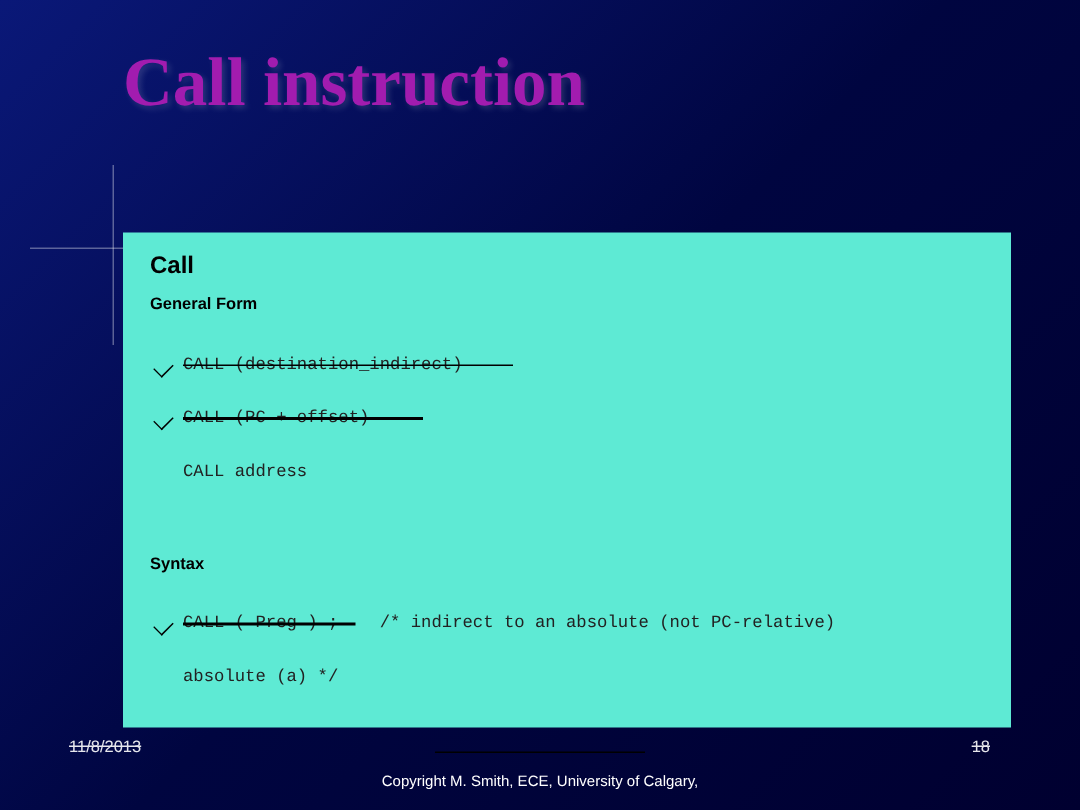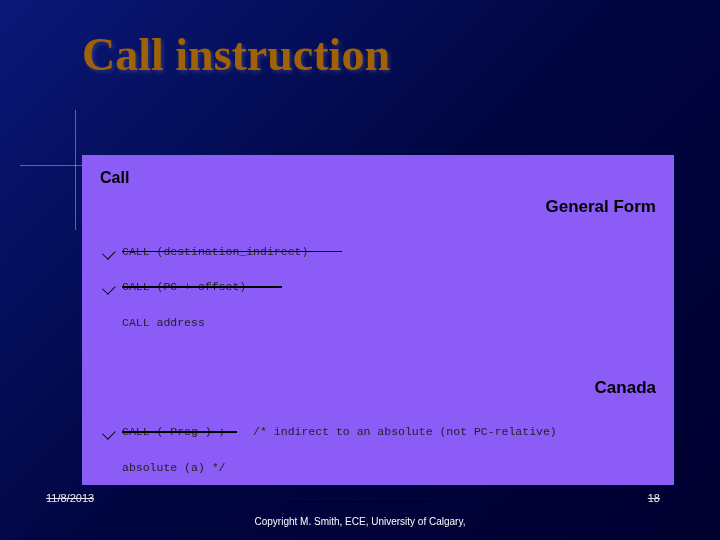--- a/index.html
+++ b/index.html
@@ -11,21 +11,21 @@
     position: relative;
     overflow: hidden;
   }
   .title-area {
     position: absolute;
     top: 28px;
     left: 82px;
     right: 60px;
   }
   .title {
-    color: #a16207;
+    color: #a21caf;
     font-weight: bold;
     font-size: 46px;
     font-family: Georgia, serif;
     text-shadow: 2px 2px 4px rgba(255,255,255,0.15);
   }
   .corner-accent {
     position: absolute;
     left: 20px;
     top: 110px;
     width: 120px;
@@ -39,39 +39,38 @@
   }
   .accent-h { position:absolute; top: 55px; left:0; width:120px; height:1px; background: rgba(255,255,255,0.35); }
   .accent-v { position:absolute; left:55px; top:0; width:1px; height:120px; background: rgba(255,255,255,0.35); }
 
   .content-box {
     position: absolute;
     top: 155px;
     left: 82px;
     width: 592px;
     height: 330px;
-    background: #8b5cf6;
+    background: #5eead4;
     padding: 14px 18px 10px 18px;
     font-family: Verdana, Arial, sans-serif;
     color: #000;
     overflow: hidden;
   }
   .section-heading {
     font-weight: bold;
     font-size: 16px;
     margin-bottom: 10px;
     font-family: Arial, sans-serif;
   }
   .sub-heading {
     font-weight: bold;
-    font-size: 17px;
+    font-size: 11px;
     margin-top: 4px;
     margin-bottom: 8px;
     font-family: Arial, sans-serif;
-    text-align: right;
   }
   .code-block {
     font-family: 'Courier New', monospace;
     font-size: 11.5px;
     line-height: 1.55;
     white-space: pre;
     color: #222;
     margin-left: 22px;
     margin-bottom: 10px;
     position: relative;
@@ -148,21 +147,21 @@
 <div class="content-box">
   <div class="section-heading">Call</div>
 
   <div class="sub-heading">General Form</div>
   <div class="code-block">
 <span class="code-line"><span class="tick"></span><span>CALL (destination_indirect)</span><span class="strike-long" style="left:0;width:220px;"></span></span>
 <span class="code-line"><span class="tick"></span><span>CALL (PC + offset)</span><span class="strike-long" style="left:0;width:160px;"></span></span>
 <span class="code-line"><span>CALL address</span></span>
   </div>
 
-  <div class="sub-heading">Canada</div>
+  <div class="sub-heading">Syntax</div>
   <div class="code-block">
 <span class="code-line"><span class="tick"></span><span>CALL ( Preg ) ;    /* indirect to an absolute (not PC-relative)</span><span class="strike-long" style="left:0;width:115px;"></span></span>
 <span class="code-line"><span>absolute (a) */</span></span>
 <span class="code-line"></span>
 
 
 
 
   </div>
 </div>

